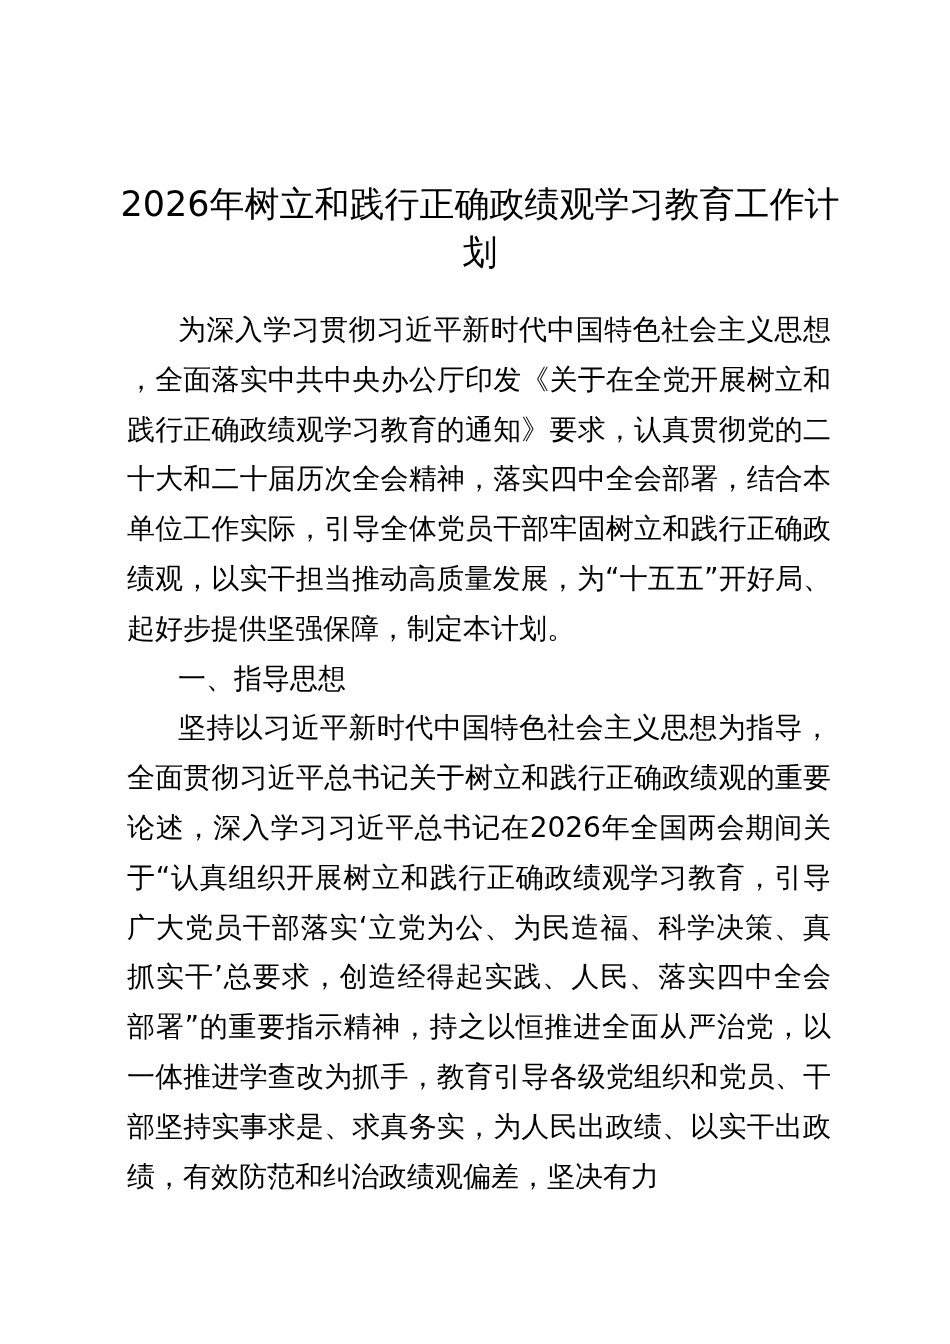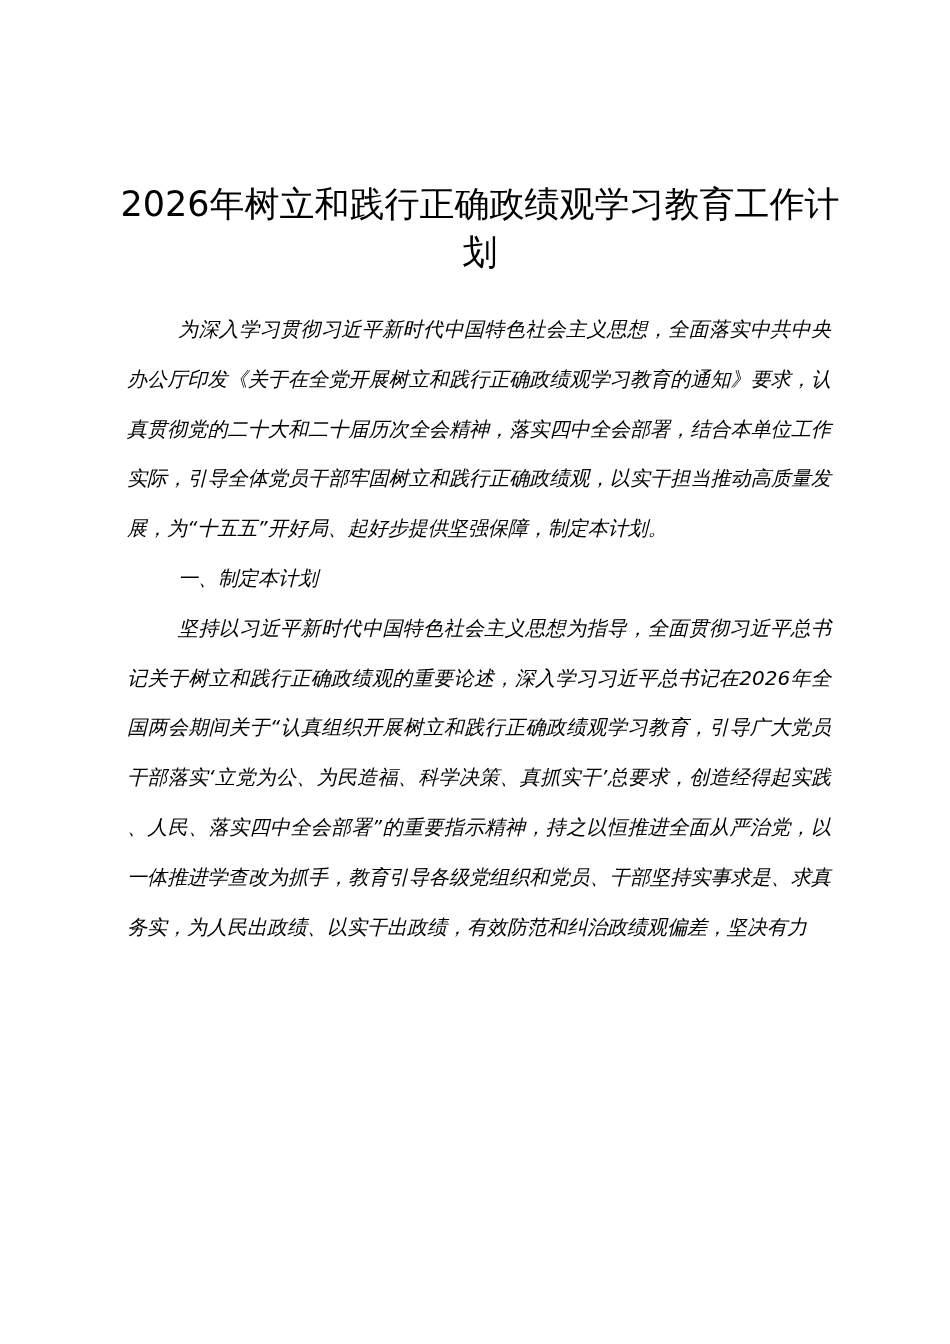--- a/index.html
+++ b/index.html
@@ -33,25 +33,24 @@
     line-height: 48px;
     letter-spacing: 0px;
     margin: 0;
     font-weight: normal;
   }
   .body {
     position: absolute;
     left: 127px;
     top: 305px;
     width: 704px;
-    font-size: 20px;
+    font-size: 28px;
     line-height: 49.8px;
     text-align: justify;
     text-justify: inter-character;
-    font-style: italic;
   }
   .para {
     margin: 0;
     text-indent: 51px;
     text-align: justify;
     text-align-last: left;
     word-break: break-all;
     line-break: anywhere;
   }
   .heading {
@@ -61,16 +60,16 @@
   }
 </style>
 </head>
 <body>
 
 <div class="page">
   <h1 class="title">2026年树立和践行正确政绩观学习教育工作计划</h1>
 
   <div class="body">
     <p class="para">为深入学习贯彻习近平新时代中国特色社会主义思想，全面落实中共中央办公厅印发《关于在全党开展树立和践行正确政绩观学习教育的通知》要求，认真贯彻党的二十大和二十届历次全会精神，落实四中全会部署，结合本单位工作实际，引导全体党员干部牢固树立和践行正确政绩观，以实干担当推动高质量发展，为“十五五”开好局、起好步提供坚强保障，制定本计划。</p>
-    <p class="heading">一、制定本计划</p>
+    <p class="heading">一、指导思想</p>
     <p class="para">坚持以习近平新时代中国特色社会主义思想为指导，全面贯彻习近平总书记关于树立和践行正确政绩观的重要论述，深入学习习近平总书记在2026年全国两会期间关于“认真组织开展树立和践行正确政绩观学习教育，引导广大党员干部落实‘立党为公、为民造福、科学决策、真抓实干’总要求，创造经得起实践、人民、落实四中全会部署”的重要指示精神，持之以恒推进全面从严治党，以一体推进学查改为抓手，教育引导各级党组织和党员、干部坚持实事求是、求真务实，为人民出政绩、以实干出政绩，有效防范和纠治政绩观偏差，坚决有力</p>
   </div>
 </div>
 
 </body></html>

